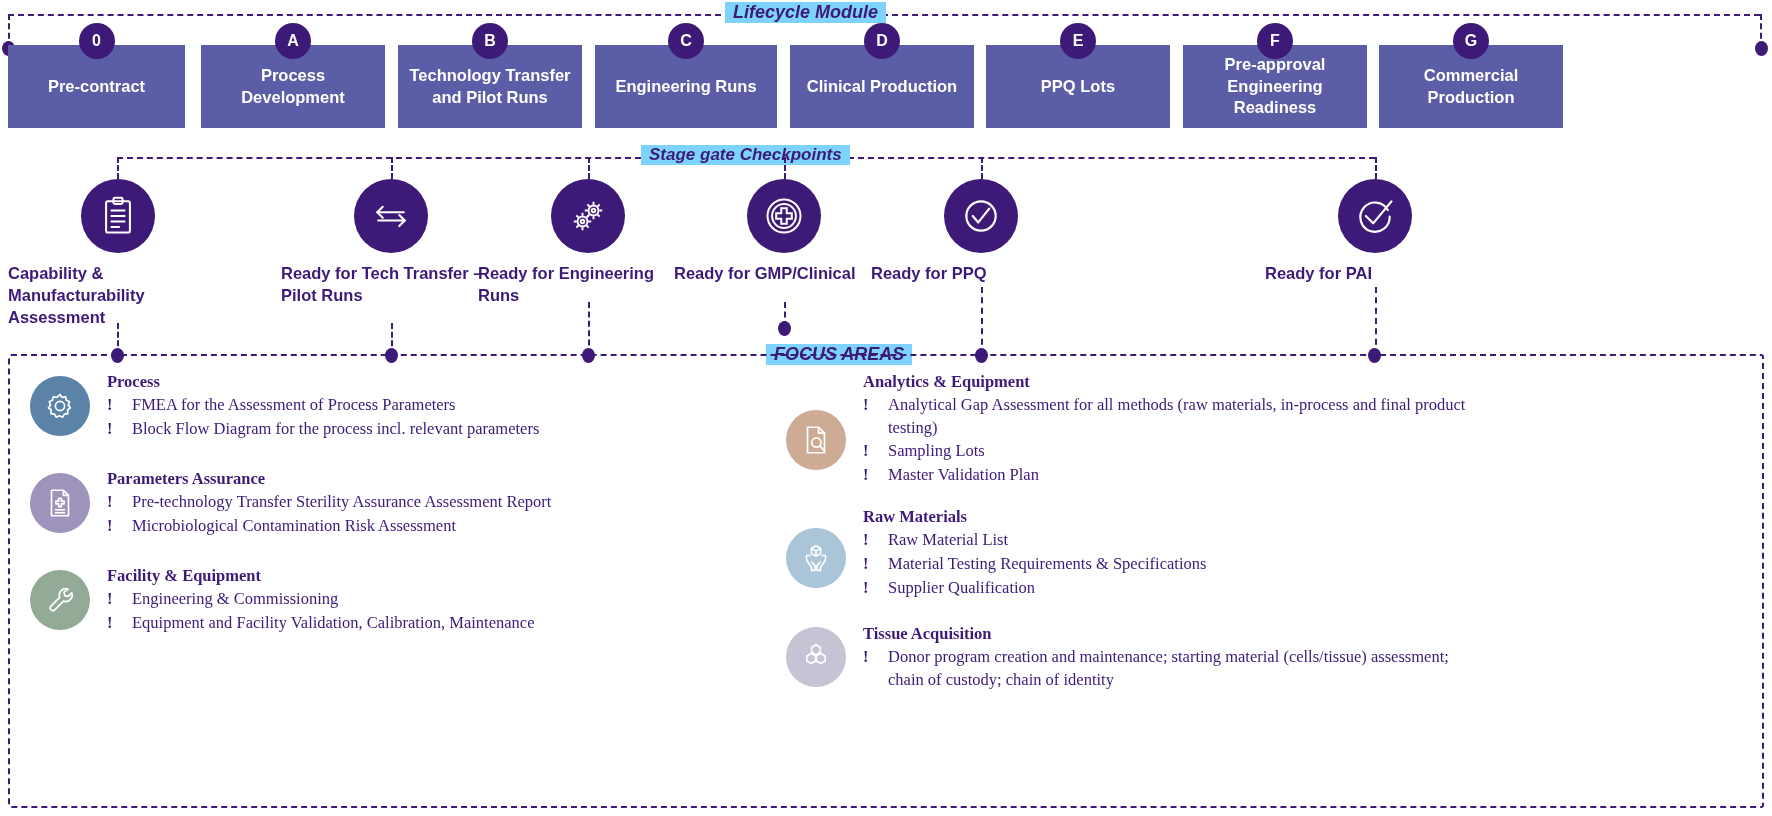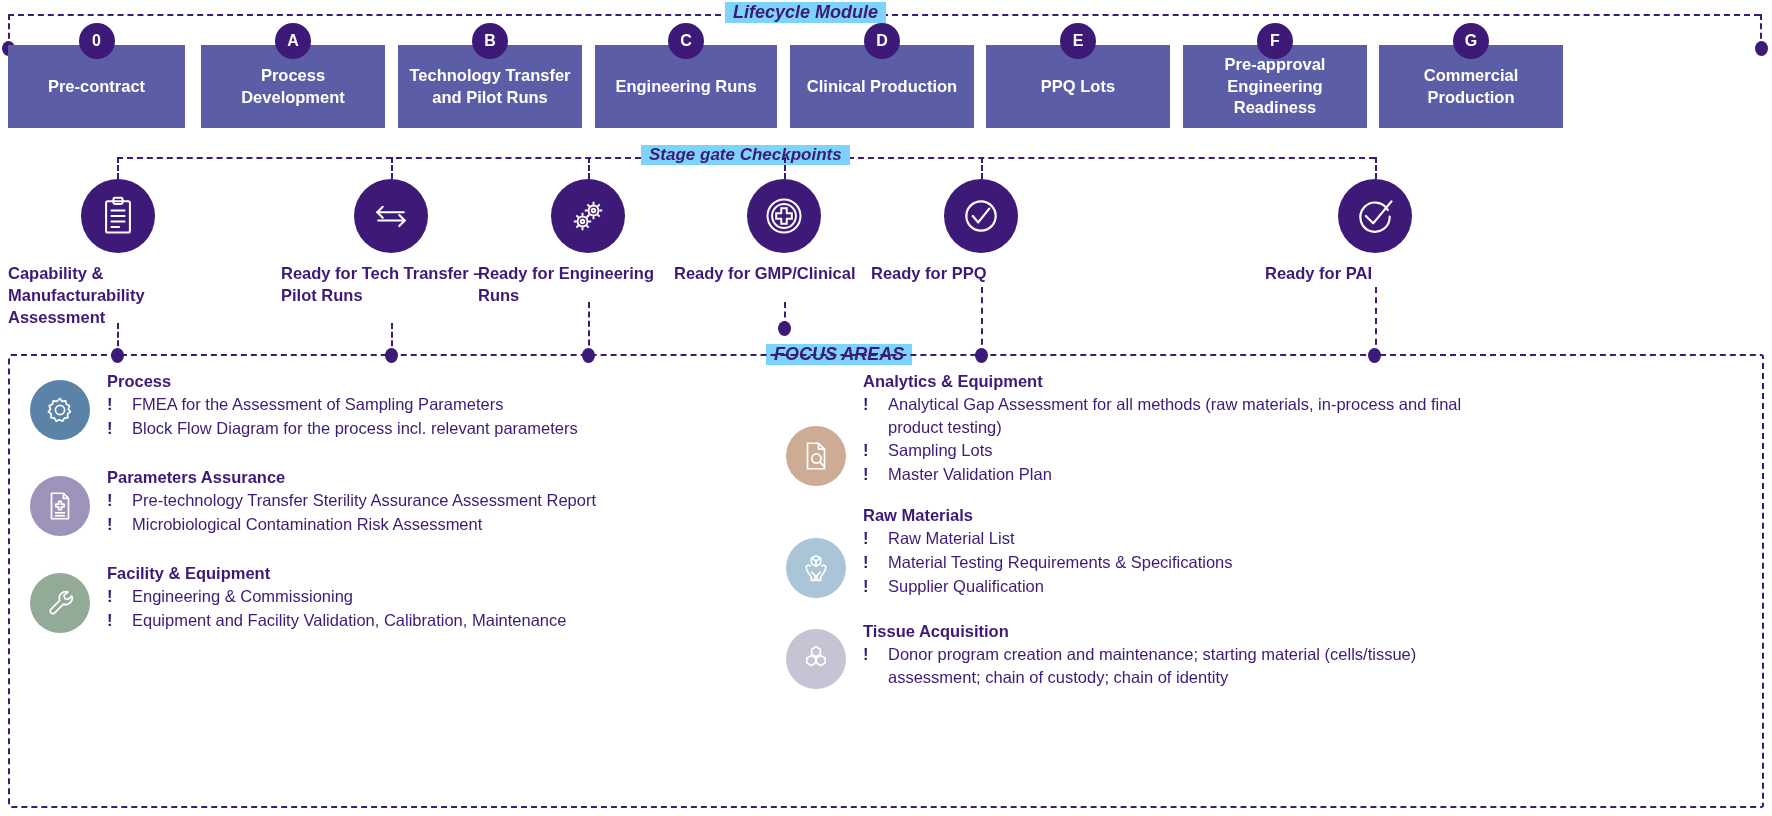--- a/index.html
+++ b/index.html
@@ -84,21 +84,21 @@
     position: absolute;
     left: 8px; top: 354px;
     width: 1756px; height: 454px;
     border: 2px dashed #3d1a78;
     border-radius: 3px;
   }
   .focus-col { position: absolute; top: 14px; width: 800px; }
   .focus-col.left  { left: 20px; }
   .focus-col.right { left: 776px; width: 940px; }
 
-  .focus-item { position: relative; display: flex; align-items: flex-end; }
+  .focus-item { position: relative; display: flex; align-items: center; font-family: Liberation Serif, serif; }
   .focus-icon {
     flex: 0 0 auto;
     width: 60px; height: 60px;
     border-radius: 50%;
     display: flex; align-items: center; justify-content: center;
   }
   .focus-icon svg { width: 34px; height: 34px; display: block; }
   .focus-body { margin-left: 17px; padding-top: 2px; }
   .focus-title {
     color: #3d1a78;
@@ -286,21 +286,21 @@
           <svg viewBox="0 0 40 40" fill="none" stroke="#ffffff" stroke-width="2" stroke-linejoin="round">
             <path d="M20 6.5l2.4 3.4 4.1-.7 1 4.1 3.8 1.7-1.6 3.9 2.5 3.3-3.3 2.5.4 4.2-4.2.6-2 3.7-3.8-1.8-3.8 1.8-2-3.7-4.2-.6.4-4.2-3.3-2.5 2.5-3.3-1.6-3.9 3.8-1.7 1-4.1 4.1.7z"></path>
             <circle cx="20" cy="20" r="5.4"></circle>
           </svg>
         </div>
         <div class="focus-body">
           <div class="focus-title">Process</div>
           <ul class="focus-bullets">
             <li>
               <span class="bullet-mark">!</span>
-              <span class="bullet-text">FMEA for the Assessment of Sampling Parameters</span>
+              <span class="bullet-text">FMEA for the Assessment of Process Parameters</span>
             </li>
             <li>
               <span class="bullet-mark">!</span>
               <span class="bullet-text">Block Flow Diagram for the process incl. relevant parameters</span>
             </li>
           </ul>
         </div>
       </div>
 
       <div class="focus-item" style="margin-bottom:26px;">

